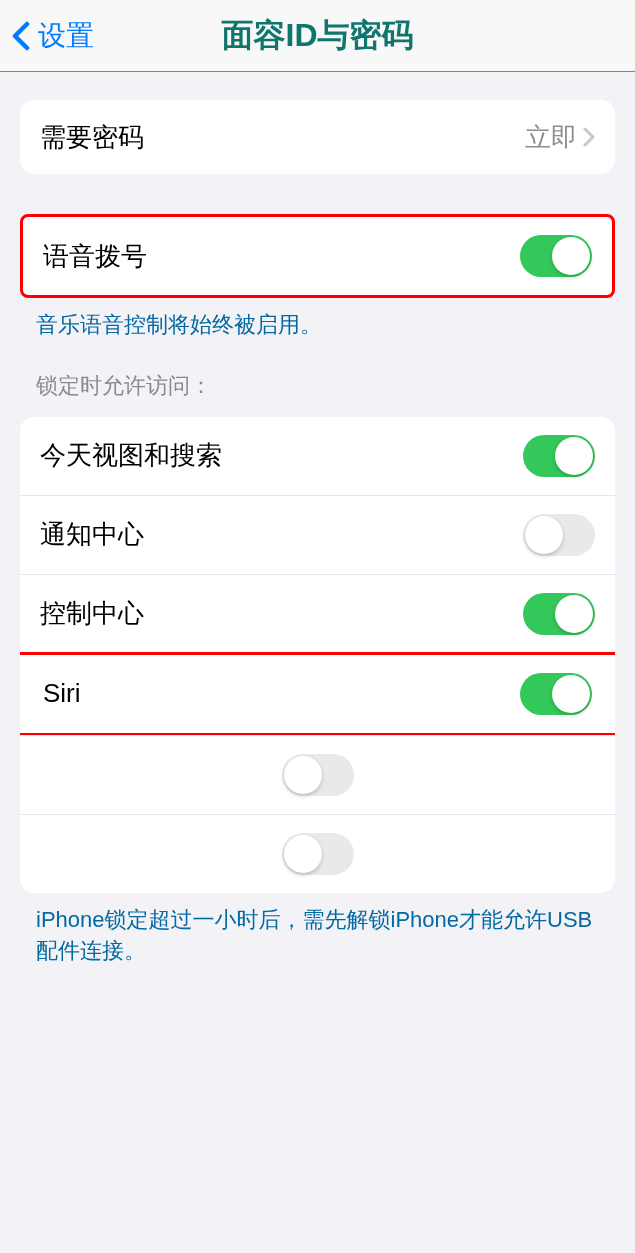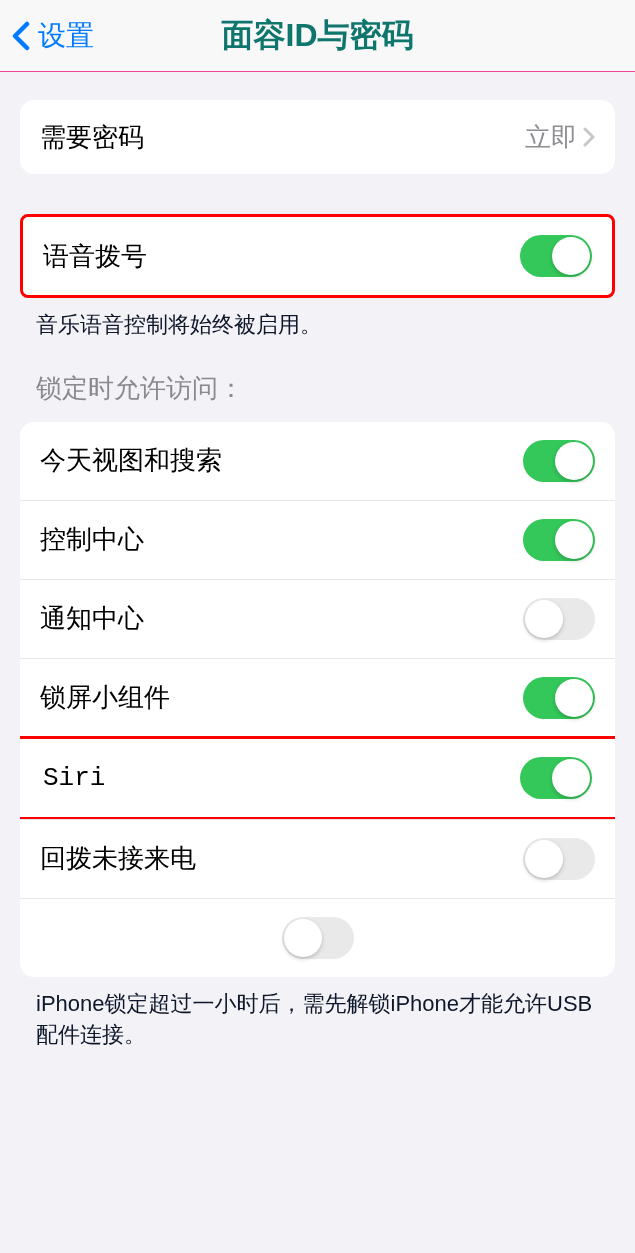--- a/index.html
+++ b/index.html
@@ -100,48 +100,47 @@
       top: 2px;
       box-shadow: 0 2px 4px rgba(0,0,0,.2);
     }
     .switch.on .knob {
       right: 2px;
     }
     .switch.off .knob {
       left: 2px;
     }
     .footer-text {
-      color: #0f172a;
+      color: #0369a1;
       font-size: 22px;
       padding: 12px 36px 0 36px;
       line-height: 1.4;
     }
     .section-header {
       color: #8a8a8e;
-      font-size: 26px;
+      font-size: 22px;
       padding: 30px 36px 10px 36px;
     }
     .highlight-box {
       border: 3px solid #ff0000;
       border-radius: 2px;
     }
     .group.highlight-box {
       border-radius: 8px;
     }
     .list-group .row.highlight-box {
       border: 3px solid #ff0000;
       margin: -1px -3px;
       padding: 18px 23px;
     }
     .first-group {
       margin-top: 28px;
     }
     .list-group {
       margin-top: 6px;
-      font-family: Liberation Mono, monospace;
     }
     .right-side {
       display: flex;
       align-items: center;
     }
   </style>
 </head>
 <body>
 
 <div class="header">
@@ -181,45 +180,38 @@
   <div class="section-header">锁定时允许访问：</div>
 
   <div class="group list-group" id="lock-access-group">
   <div class="row">
         <span class="label">今天视图和搜索</span>
         <div class="switch on">
           <div class="knob"></div>
         </div>
       </div>
       <div class="row">
-        <span class="label">控制中心</span>
-        <div class="switch on">
-          <div class="knob"></div>
-        </div>
-      </div>
-      <div class="row">
         <span class="label">通知中心</span>
         <div class="switch off">
           <div class="knob"></div>
         </div>
       </div>
       <div class="row">
-        <span class="label">锁屏小组件</span>
+        <span class="label">控制中心</span>
         <div class="switch on">
           <div class="knob"></div>
         </div>
       </div>
       <div class="row highlight-box">
         <span class="label">Siri</span>
         <div class="switch on">
           <div class="knob"></div>
         </div>
       </div>
       <div class="row">
-        <span class="label">回拨未接来电</span>
         <div class="switch off">
           <div class="knob"></div>
         </div>
       </div>
       <div class="row">
         <div class="switch off">
           <div class="knob"></div>
         </div>
       </div>
     </div>

